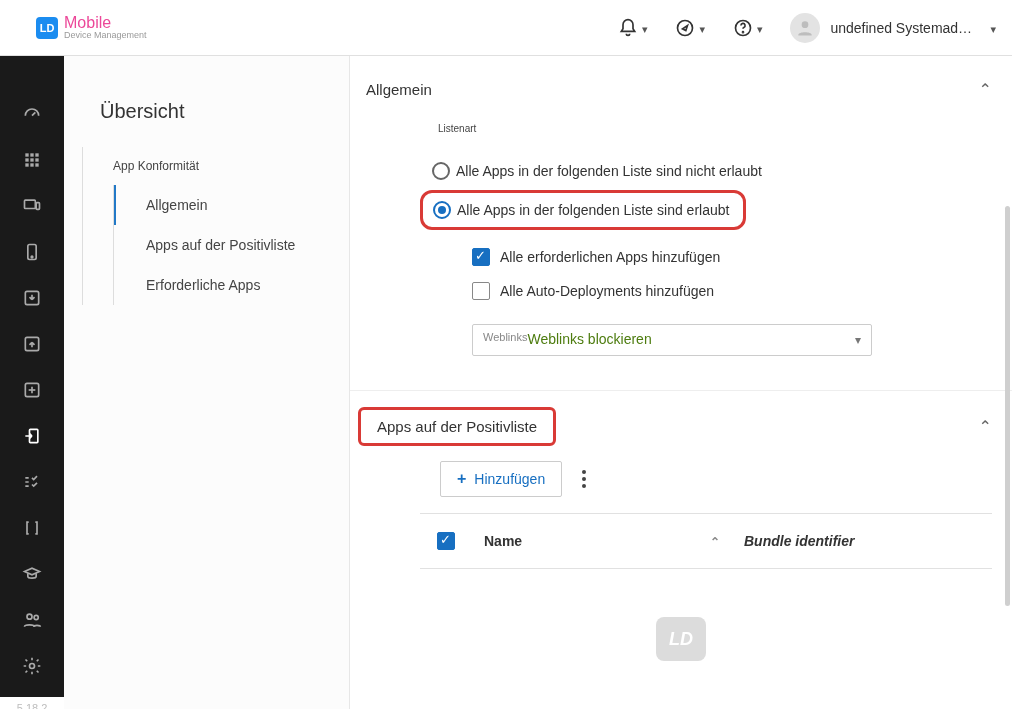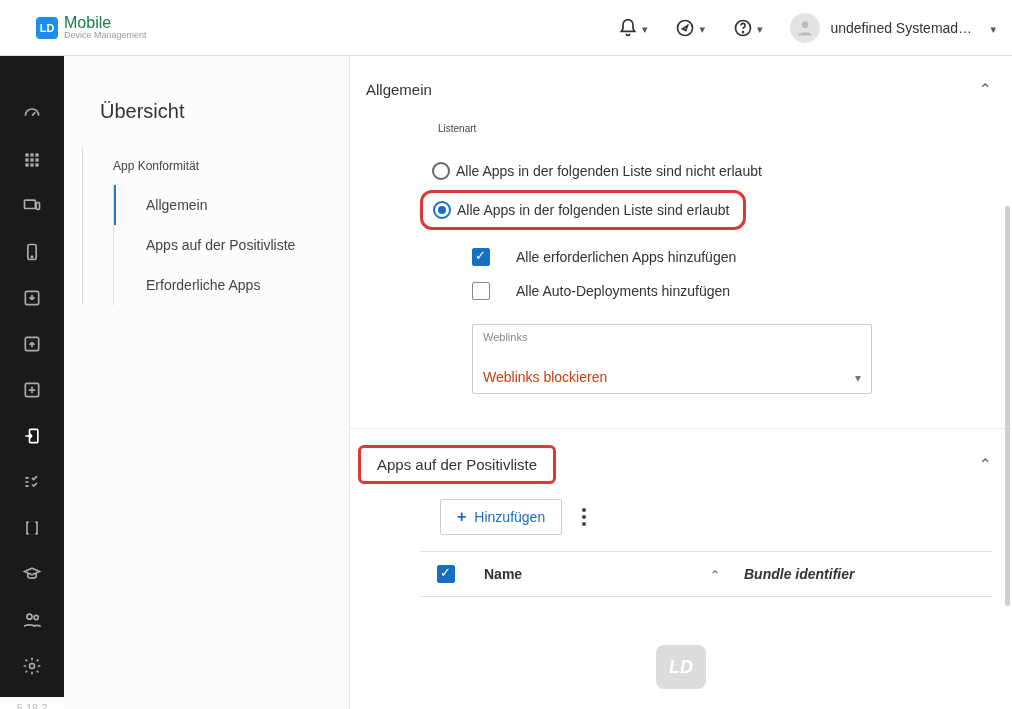--- a/index.html
+++ b/index.html
@@ -16,21 +16,21 @@
     position: relative;
     z-index: 3;
   }
   .logo { display: flex; align-items: center; gap: 6px; margin-left: 20px; }
   .logo-square {
     width: 22px; height: 22px; background: #1b8cf0; border-radius: 4px;
     display: flex; align-items: center; justify-content: center; color: #fff;
     font-size: 11px; font-weight: 700;
   }
   .logo-text { display: flex; flex-direction: column; line-height: 1; }
-  .logo-text .l1 { color: #15803d; font-size: 16px; }
+  .logo-text .l1 { color: #ec4899; font-size: 16px; }
   .logo-text .l2 { color: #9a9a9a; font-size: 9px; }
 
   .header-right { margin-left: auto; display: flex; align-items: center; gap: 28px; }
   .hdr-icon-grp { display: flex; align-items: center; gap: 4px; color: #333; cursor: pointer; }
   .chev-down::after { content: "▾"; font-size: 11px; color: #555; }
 
   .avatar-grp { display: flex; align-items: center; gap: 10px; cursor: pointer; }
   .avatar {
     width: 30px; height: 30px; border-radius: 50%; background: #e3e3e3;
     display: flex; align-items: center; justify-content: center;
@@ -100,57 +100,57 @@
   .radio.checked { border-color: #176fc1; }
   .radio.checked::after {
     content: ""; position: absolute; inset: 3px; background: #176fc1; border-radius: 50%;
   }
 
   .highlight-red {
     border: 3px solid #d93a36; border-radius: 12px; padding: 4px 10px 4px 6px; display: inline-flex;
   }
 
   .sub-indent { padding-left: 52px; }
-  .check-row { display: flex; align-items: center; gap: 26px; padding: 8px 0; font-size: 14px; cursor: pointer; }
+  .check-row { display: flex; align-items: center; gap: 10px; padding: 8px 0; font-size: 14px; cursor: pointer; }
   .checkbox {
     width: 18px; height: 18px; border: 1px solid #888; border-radius: 2px; flex-shrink:0; position: relative;
   }
   .checkbox.checked { background: #176fc1; border-color: #176fc1; }
   .checkbox.checked::after {
     content: "✓"; position: absolute; color: #fff; font-size: 13px; top: -1px; left: 2px;
   }
 
   .select-box {
     margin-top: 16px; border: 1px solid #ccc; border-radius: 2px; padding: 6px 10px 8px 10px;
     width: 400px; cursor: pointer; display: flex; align-items: flex-end; justify-content: space-between;
   }
-  .select-box .sb-col { display: flex; flex-direction: column; gap: 12px; }
+  .select-box .sb-col { display: flex; flex-direction: row; }
   .select-box .sb-lbl { font-size: 11px; color: #888; }
-  .select-box .sb-val { font-size: 14px; color: #c2410c; margin-top: 14px; }
+  .select-box .sb-val { font-size: 14px; color: #4d7c0f; margin-top: 0; }
   .tri-down::after { content: "▾"; color: #777; font-size: 12px; }
 
   
   .sec2-title-wrap { display: flex; align-items: center; justify-content: space-between; padding: 0 20px 0 8px; height: 70px; }
   .sec2-title-box {
     border: 3px solid #d93a36; border-radius: 6px; padding: 8px 16px; font-size: 15px;
   }
 
   .toolbar { display: flex; align-items: center; gap: 14px; padding-left: 90px; margin-top: 0px; margin-bottom: 16px; }
   .btn-add {
     display: inline-flex; align-items: center; gap: 8px;
     border: 1px solid #ccc; border-radius: 2px; padding: 8px 16px; color: #176fc1; font-size: 14px;
     cursor: pointer; background: #fff;
   }
   .btn-add .plus { font-size: 16px; font-weight: 700; }
   .more-dots { display: flex; flex-direction: column; gap: 3px; cursor: pointer; padding: 6px; }
   .more-dots span { width: 4px; height: 4px; background: #444; border-radius: 50%; }
 
   .table-head {
     display: flex; align-items: center; border-top: 1px solid #e1e1e1; border-bottom: 1px solid #e1e1e1;
-    margin-left: 70px; margin-right: 20px; height: 46px; background: #fff;
+    margin-left: 70px; margin-right: 20px; height: 56px; background: #fff;
   }
   .th-check { width: 52px; display:flex; justify-content:center; }
   .th-name { flex: 1; display: flex; align-items: center; justify-content: space-between; padding: 0 12px; font-weight: 600; font-size: 14px; }
   .th-bundle { flex: 1; padding: 0 12px; font-weight: 600; font-size: 14px; font-style: italic; }
   .sort-caret::after { content: "⌃"; font-size: 12px; color: #888; }
 
   .placeholder-area { height: 140px; display: flex; align-items: center; justify-content: center; }
   .placeholder-logo {
     width: 50px; height: 44px; border-radius: 8px; background: #dcdcdc;
     display: flex; align-items: center; justify-content: center; color: #fff; font-weight: 800; font-size: 18px;

